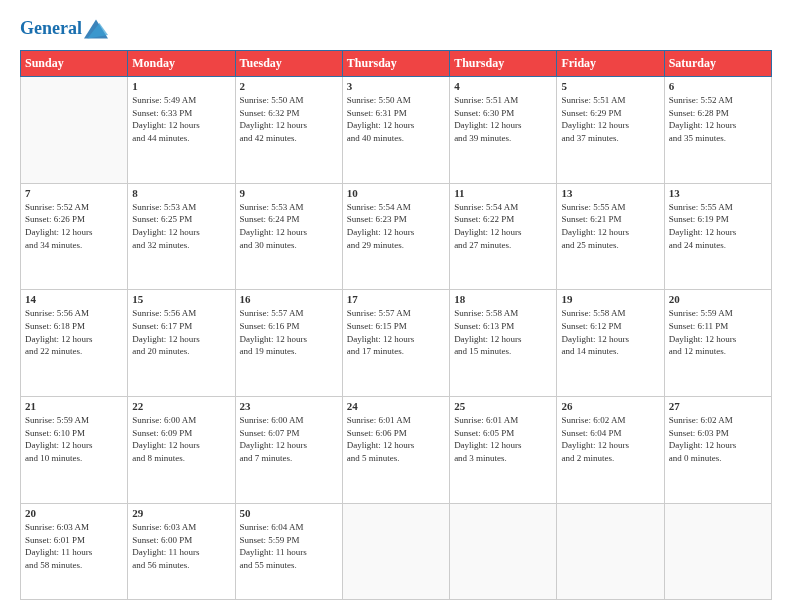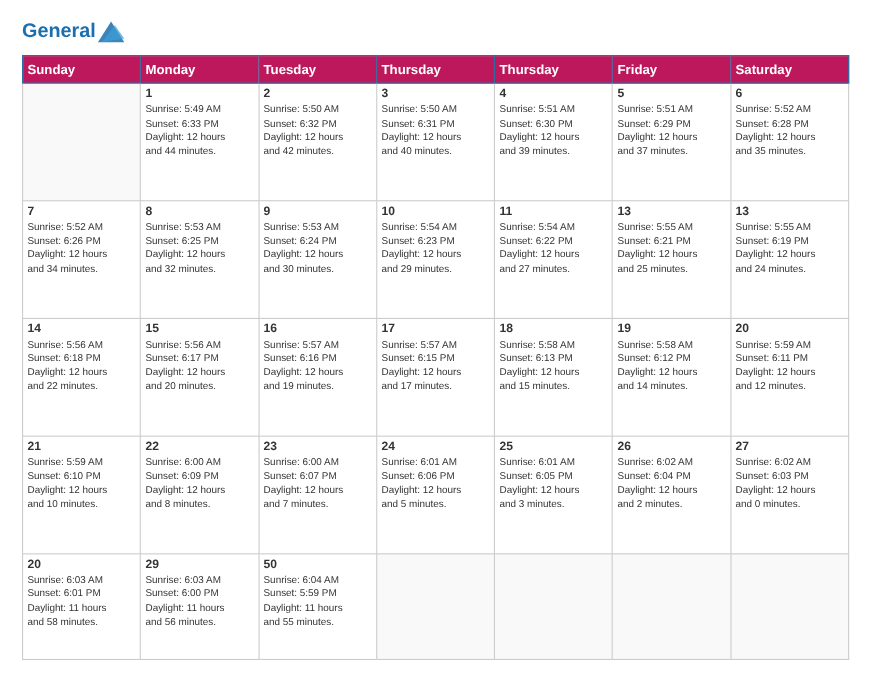--- a/index.html
+++ b/index.html
@@ -9,20 +9,21 @@
       width: 792px;
       height: 612px;
       overflow: hidden;
     }
     .page {
       width: 792px;
       height: 612px;
       padding: 18px 20px 12px 20px;
       display: flex;
       flex-direction: column;
+      font-family: Liberation Serif, serif;
     }
     .header {
       display: flex;
       justify-content: space-between;
       align-items: flex-start;
       margin-bottom: 10px;
     }
     .logo {
       display: flex;
       align-items: center;
@@ -57,21 +58,21 @@
       margin-top: 2px;
     }
     .calendar {
       border: 1px solid #ccc;
       border-collapse: collapse;
       width: 100%;
       flex: 1;
       table-layout: fixed;
     }
     .calendar th {
-      background: #be185d;
+      background: #ef4444;
       color: #fff;
       font-size: 12px;
       font-weight: bold;
       padding: 5px 4px;
       text-align: left;
       border: 1px solid #2e6da4;
     }
     .calendar td {
       border: 1px solid #ccc;
       vertical-align: top;

